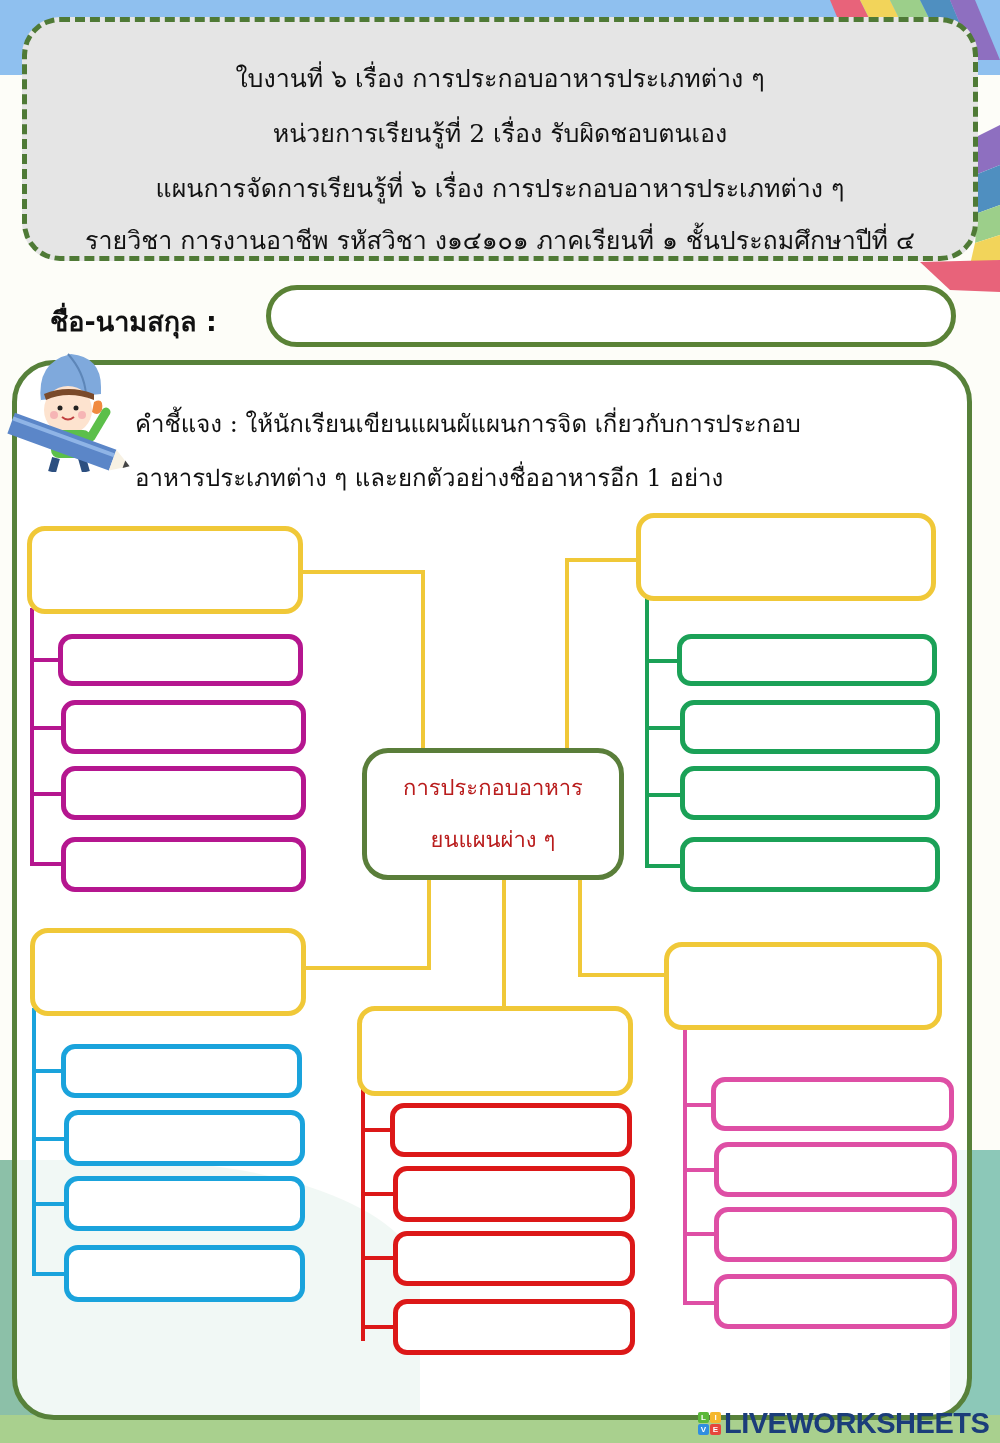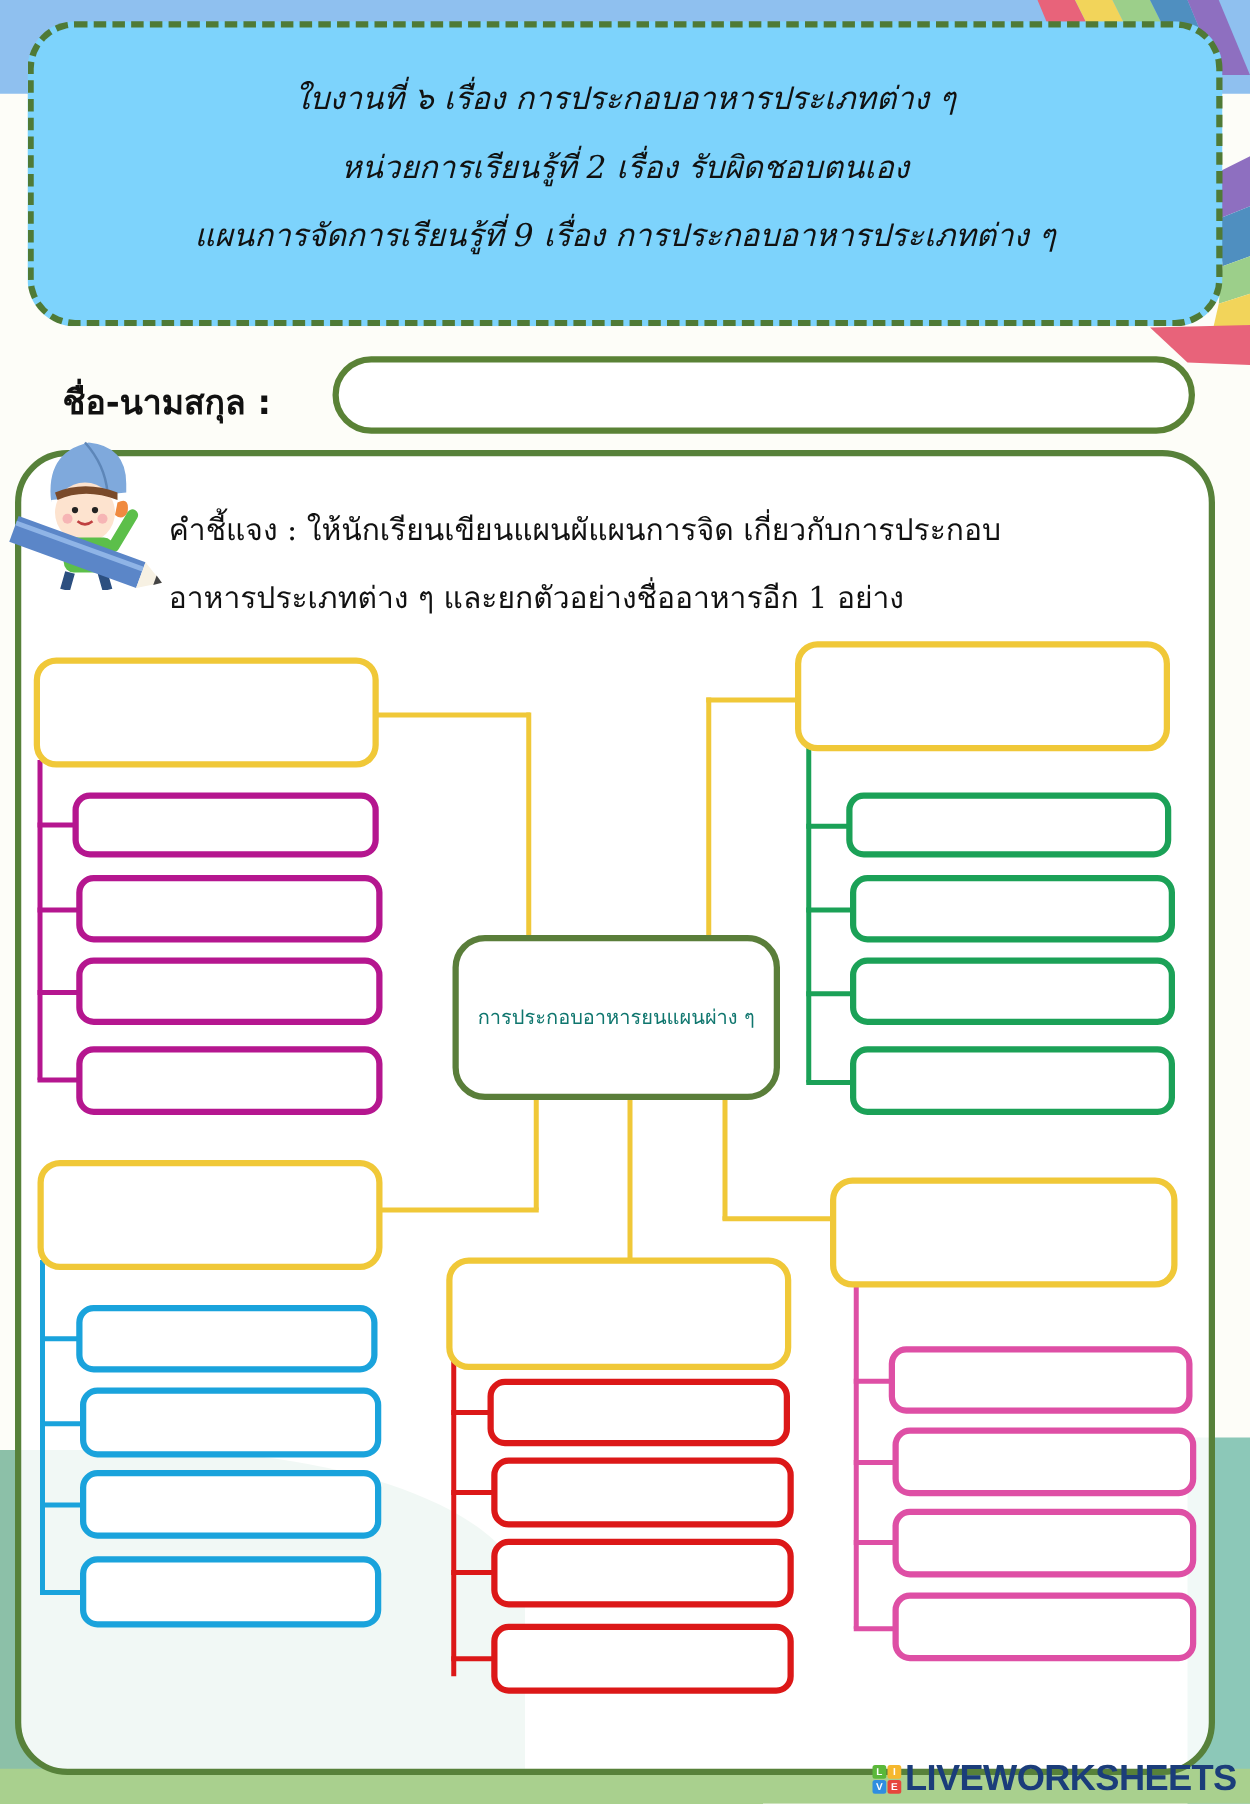--- a/index.html
+++ b/index.html
@@ -9,23 +9,22 @@
       background: #fdfdf8;
     }
     .bg-sky { position: absolute; left: 0; top: 0; width: 1000px; height: 75px; background: #8fc0ef; }
     .rainbow { position: absolute; }
     .bg-hill-left { position: absolute; left: 0; top: 1160px; width: 420px; height: 300px; background: #8cc0a8; border-top-right-radius: 300px 120px; }
     .bg-hill-right { position: absolute; right: 0; top: 1150px; width: 50px; height: 300px; background: #8cc8b8; }
     .bg-grass { position: absolute; left: 0; top: 1415px; width: 1000px; height: 28px; background: #a9d08e; }
 
     .header-box {
       position: absolute; left: 22px; top: 17px; width: 956px; height: 244px;
-      border: 5px dashed #4f7a36; border-radius: 38px; background: #7dd3fc;
+      border: 5px dashed #4f7a36; border-radius: 38px; background: #e5e5e5;
       box-sizing: border-box;
-      font-style: italic;
     }
     .header-line {
       position: absolute; left: 0; width: 100%; text-align: center;
       font-family: "DejaVu Serif", serif; font-size: 25px; color: #111;
     }
 
     .name-label { position: absolute; left: 50px; top: 300px; font-size: 27px; font-weight: bold; color: #111; }
     .name-field {
       position: absolute; left: 266px; top: 285px; width: 690px; height: 62px;
       border: 5px solid #5a8236; border-radius: 32px; background: #fff; box-sizing: border-box;
@@ -46,22 +45,22 @@
     .cat { border: 5px solid #f0c838; border-radius: 18px; }
     .mag { border: 5px solid #b5168f; }
     .grn { border: 5px solid #1ba157; }
     .blu { border: 5px solid #1aa3dc; }
     .red { border: 5px solid #dc1818; }
     .pnk { border: 5px solid #de4fa5; }
 
     .center-box {
       position: absolute; left: 362px; top: 748px; width: 262px; height: 132px;
       border: 5px solid #5a7e3a; border-radius: 26px; background: #fff; box-sizing: border-box;
-      display: flex; flex-direction: row; justify-content: center; align-items: center;
-      font-family: "DejaVu Serif", serif; font-size: 16px; line-height: 52px; color: #0f766e;
+      display: flex; flex-direction: column; justify-content: center; align-items: center;
+      font-family: "DejaVu Serif", serif; font-size: 22px; line-height: 52px; color: #b91c1c;
     }
 
     .line { position: absolute; }
     .y { background: #f0c838; }
     .m { background: #b5168f; }
     .g { background: #1ba157; }
     .b { background: #1aa3dc; }
     .r { background: #dc1818; }
     .p { background: #de4fa5; }
 
@@ -86,21 +85,22 @@
   <path d="M215 243 L240 235 L240 260 L210 265 Z" fill="#f2d45a"></path>
   <path d="M160 262 L240 260 L240 292 L190 290 Z" fill="#e8637a"></path>
 </svg>
 <div class="bg-hill-left"></div>
 <div class="bg-hill-right"></div>
 <div class="bg-grass"></div>
 
 <div class="header-box">
   <div class="header-line" style="top:36px;">ใบงานที่ ๖ เรื่อง การประกอบอาหารประเภทต่าง ๆ</div>
   <div class="header-line" style="top:91px;">หน่วยการเรียนรู้ที่ 2 เรื่อง รับผิดชอบตนเอง</div>
-  <div class="header-line" style="top:146px;">แผนการจัดการเรียนรู้ที่ 9 เรื่อง การประกอบอาหารประเภทต่าง ๆ</div>
+  <div class="header-line" style="top:146px;">แผนการจัดการเรียนรู้ที่ ๖ เรื่อง การประกอบอาหารประเภทต่าง ๆ</div>
+  <div class="header-line" style="top:198px;">รายวิชา การงานอาชีพ รหัสวิชา ง๑๔๑๐๑ ภาคเรียนที่ ๑ ชั้นประถมศึกษาปีที่ ๔</div>
 </div>
 
 <div class="name-label">ชื่อ-นามสกุล :</div>
 <input class="name-field" type="text" placeholder="" style="">
 
 <div class="main-panel"></div>
 
 <svg class="mascot" viewBox="0 0 130 130">
   <path d="M35 60 Q30 20 65 12 Q95 15 95 45 L95 52 L35 58 Z" fill="#7fa9dc"></path>
   <path d="M62 12 Q78 30 80 52" stroke="#5d86b8" stroke-width="2" fill="none"></path>

